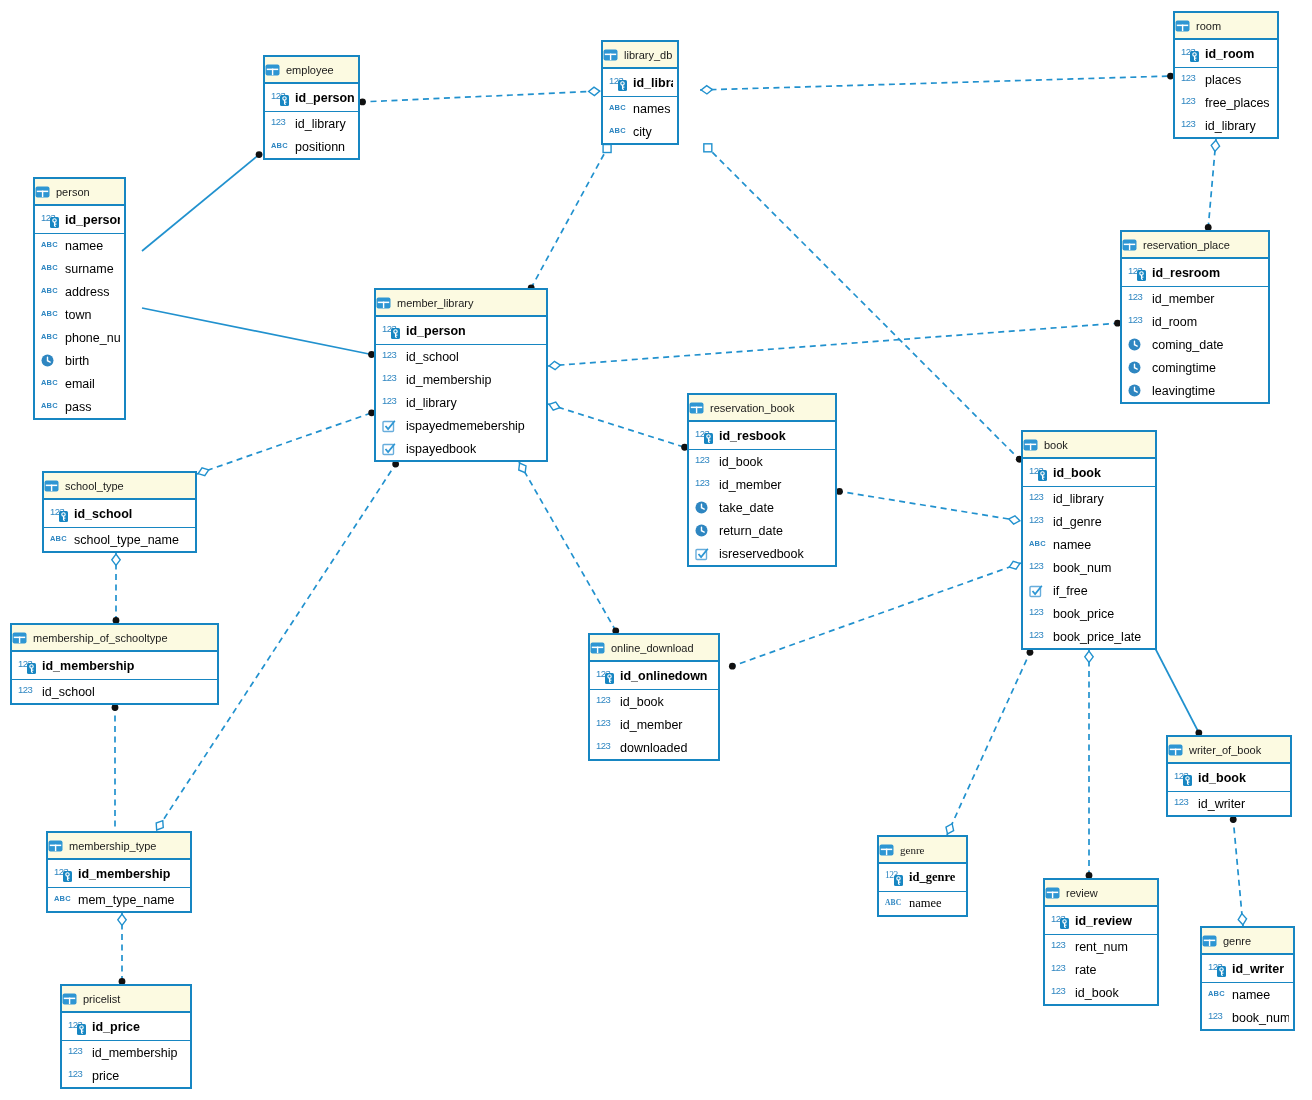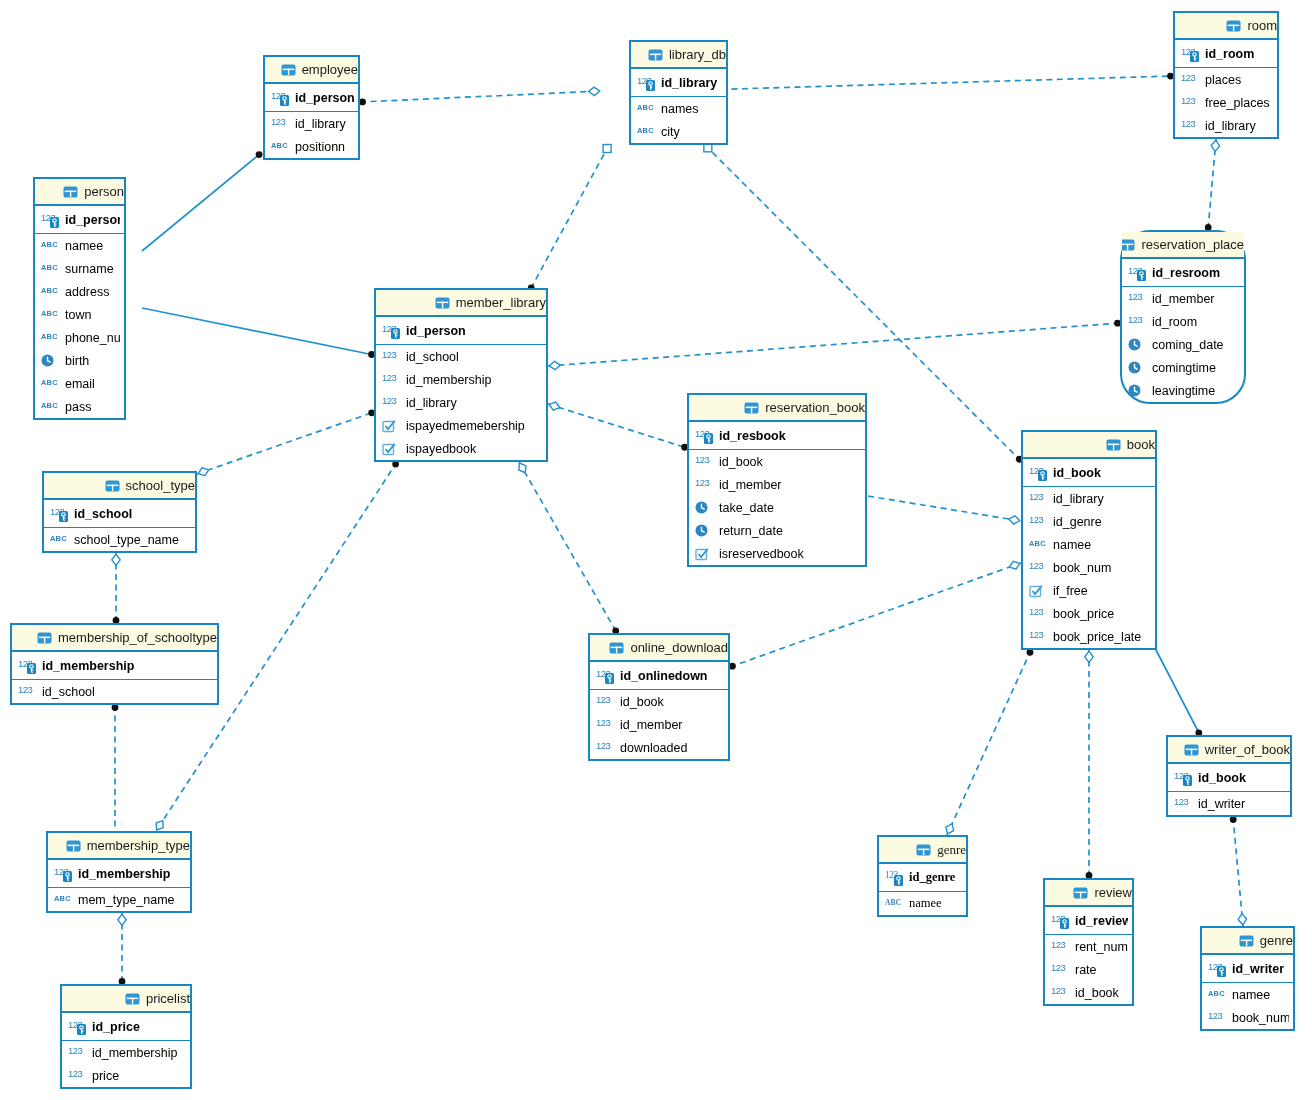--- a/index.html
+++ b/index.html
@@ -11,23 +11,23 @@
   .edge{stroke:#2191CE;stroke-width:1.7;fill:none;}
   .dashed{stroke-dasharray:6 4.5;}
   .m-dot{fill:#101010;stroke:none;}
   .m-diamond{fill:#ffffff;stroke:#2191CE;stroke-width:1.4;}
   .m-square{fill:#ffffff;stroke:#2191CE;stroke-width:1.4;}
   .tbl{
     position:absolute;background:#ffffff;border:2px solid #1786C2;
     box-sizing:border-box;color:#000;
   }
   .hd{
-    height:27px;box-sizing:border-box;display:flex;align-items:center;justify-content:flex-end;
+    height:27px;box-sizing:border-box;display:flex;align-items:center;justify-content:flex-start;
     gap:6px;background:#FCFAE1;border-bottom:2px solid #1786C2;
-    font-size:13px;color:#1a1a1a;white-space:nowrap;overflow:hidden;
+    font-size:11px;color:#1a1a1a;white-space:nowrap;overflow:hidden;
   }
   .row{
     height:23px;box-sizing:border-box;display:flex;align-items:center;
     padding:0 4px 0 6px;gap:4px;font-size:12.5px;white-space:nowrap;overflow:hidden;
   }
   .row.pk{height:28px;font-weight:bold;border-bottom:1px solid #1786C2;}
   .ticon{position:relative;width:20px;height:17px;flex:0 0 20px;display:inline-block;}
   .ticon .num{position:absolute;left:0;top:1px;font-size:9.5px;color:#2E86C1;letter-spacing:-0.5px;font-weight:400;}
   .ticon .abc{position:absolute;left:0;top:3px;font-size:7.5px;font-weight:700;color:#2E86C1;letter-spacing:.2px;}
   .ticon .keysvg{position:absolute;left:9px;top:6px;}
@@ -168,21 +168,21 @@
         </span>
         <span class="fname">id_library</span>
       </div>
       <div class="row">
         <span class="ticon">
           <span class="abc">ABC</span>
         </span>
         <span class="fname">positionn</span>
       </div>
     </div>
-    <div class="tbl" style="left: 601px; top: 40px; width: 99px; margin-left: 28px;">
+    <div class="tbl" style="left: 601px; top: 40px; width: 78px;">
       <div class="hd">
         <span class="hicon"><svg width="15" height="12" viewBox="0 0 15 12">
             <rect x="0.5" y="0.5" width="14" height="11" rx="2" fill="#2E96D3"></rect>
             <rect x="1.8" y="4.6" width="11.4" height="1.5" fill="#fff"></rect>
             <rect x="6.9" y="4.6" width="1.4" height="6.5" fill="#fff"></rect>
           </svg></span>
         <span class="hname">library_db</span>
       </div>
       <div class="row pk">
         <span class="ticon">
@@ -369,21 +369,21 @@
       <div class="row">
         <span class="ticon">
           <svg class="glyph" width="14" height="14" viewBox="0 0 14 14">
             <rect x="1" y="2.5" width="10.5" height="10" rx="1" fill="#fff" stroke="#67ADDC" stroke-width="1.4"></rect>
             <path d="M3.5 7l2.6 3L12.8 1.8" stroke="#2E96D3" stroke-width="1.8" fill="none"></path>
           </svg>
         </span>
         <span class="fname">ispayedbook</span>
       </div>
     </div>
-    <div class="tbl" style="left: 1120px; top: 230px; width: 126px; border-radius: 30px;">
+    <div class="tbl" style="left: 1120px; top: 230px; width: 150px;">
       <div class="hd">
         <span class="hicon"><svg width="15" height="12" viewBox="0 0 15 12">
             <rect x="0.5" y="0.5" width="14" height="11" rx="2" fill="#2E96D3"></rect>
             <rect x="1.8" y="4.6" width="11.4" height="1.5" fill="#fff"></rect>
             <rect x="6.9" y="4.6" width="1.4" height="6.5" fill="#fff"></rect>
           </svg></span>
         <span class="hname">reservation_place</span>
       </div>
       <div class="row pk">
         <span class="ticon">
@@ -429,21 +429,21 @@
       <div class="row">
         <span class="ticon">
           <svg class="glyph" width="13" height="13" viewBox="0 0 13 13">
             <circle cx="6.5" cy="6.5" r="6" fill="#2E86C1"></circle>
             <path d="M6.5 3.2V6.7L9.2 8.1" stroke="#fff" stroke-width="1.4" fill="none" stroke-linecap="round"></path>
           </svg>
         </span>
         <span class="fname">leavingtime</span>
       </div>
     </div>
-    <div class="tbl" style="left: 687px; top: 393px; width: 180px;">
+    <div class="tbl" style="left: 687px; top: 393px; width: 150px;">
       <div class="hd">
         <span class="hicon"><svg width="15" height="12" viewBox="0 0 15 12">
             <rect x="0.5" y="0.5" width="14" height="11" rx="2" fill="#2E96D3"></rect>
             <rect x="1.8" y="4.6" width="11.4" height="1.5" fill="#fff"></rect>
             <rect x="6.9" y="4.6" width="1.4" height="6.5" fill="#fff"></rect>
           </svg></span>
         <span class="hname">reservation_book</span>
       </div>
       <div class="row pk">
         <span class="ticon">
@@ -669,21 +669,21 @@
         </span>
         <span class="fname">id_membership</span>
       </div>
       <div class="row">
         <span class="ticon">
           <span class="num">123</span>
         </span>
         <span class="fname">price</span>
       </div>
     </div>
-    <div class="tbl" style="left: 588px; top: 633px; width: 142px;">
+    <div class="tbl" style="left: 588px; top: 633px; width: 132px;">
       <div class="hd">
         <span class="hicon"><svg width="15" height="12" viewBox="0 0 15 12">
             <rect x="0.5" y="0.5" width="14" height="11" rx="2" fill="#2E96D3"></rect>
             <rect x="1.8" y="4.6" width="11.4" height="1.5" fill="#fff"></rect>
             <rect x="6.9" y="4.6" width="1.4" height="6.5" fill="#fff"></rect>
           </svg></span>
         <span class="hname">online_download</span>
       </div>
       <div class="row pk">
         <span class="ticon">
@@ -735,21 +735,21 @@
         </span>
         <span class="fname">id_genre</span>
       </div>
       <div class="row">
         <span class="ticon">
           <span class="abc">ABC</span>
         </span>
         <span class="fname">namee</span>
       </div>
     </div>
-    <div class="tbl" style="left: 1043px; top: 878px; width: 91px;">
+    <div class="tbl" style="left: 1043px; top: 878px; width: 116px;">
       <div class="hd">
         <span class="hicon"><svg width="15" height="12" viewBox="0 0 15 12">
             <rect x="0.5" y="0.5" width="14" height="11" rx="2" fill="#2E96D3"></rect>
             <rect x="1.8" y="4.6" width="11.4" height="1.5" fill="#fff"></rect>
             <rect x="6.9" y="4.6" width="1.4" height="6.5" fill="#fff"></rect>
           </svg></span>
         <span class="hname">review</span>
       </div>
       <div class="row pk">
         <span class="ticon">

